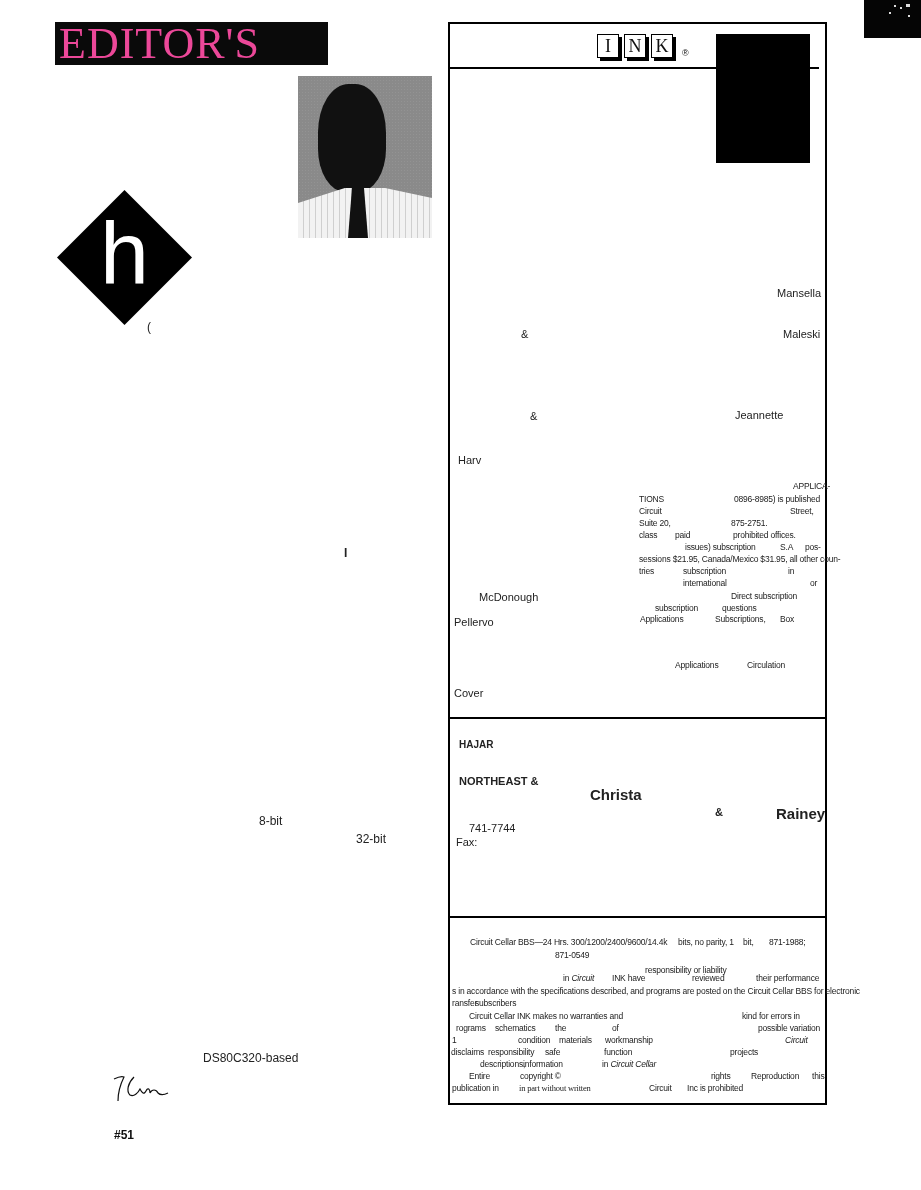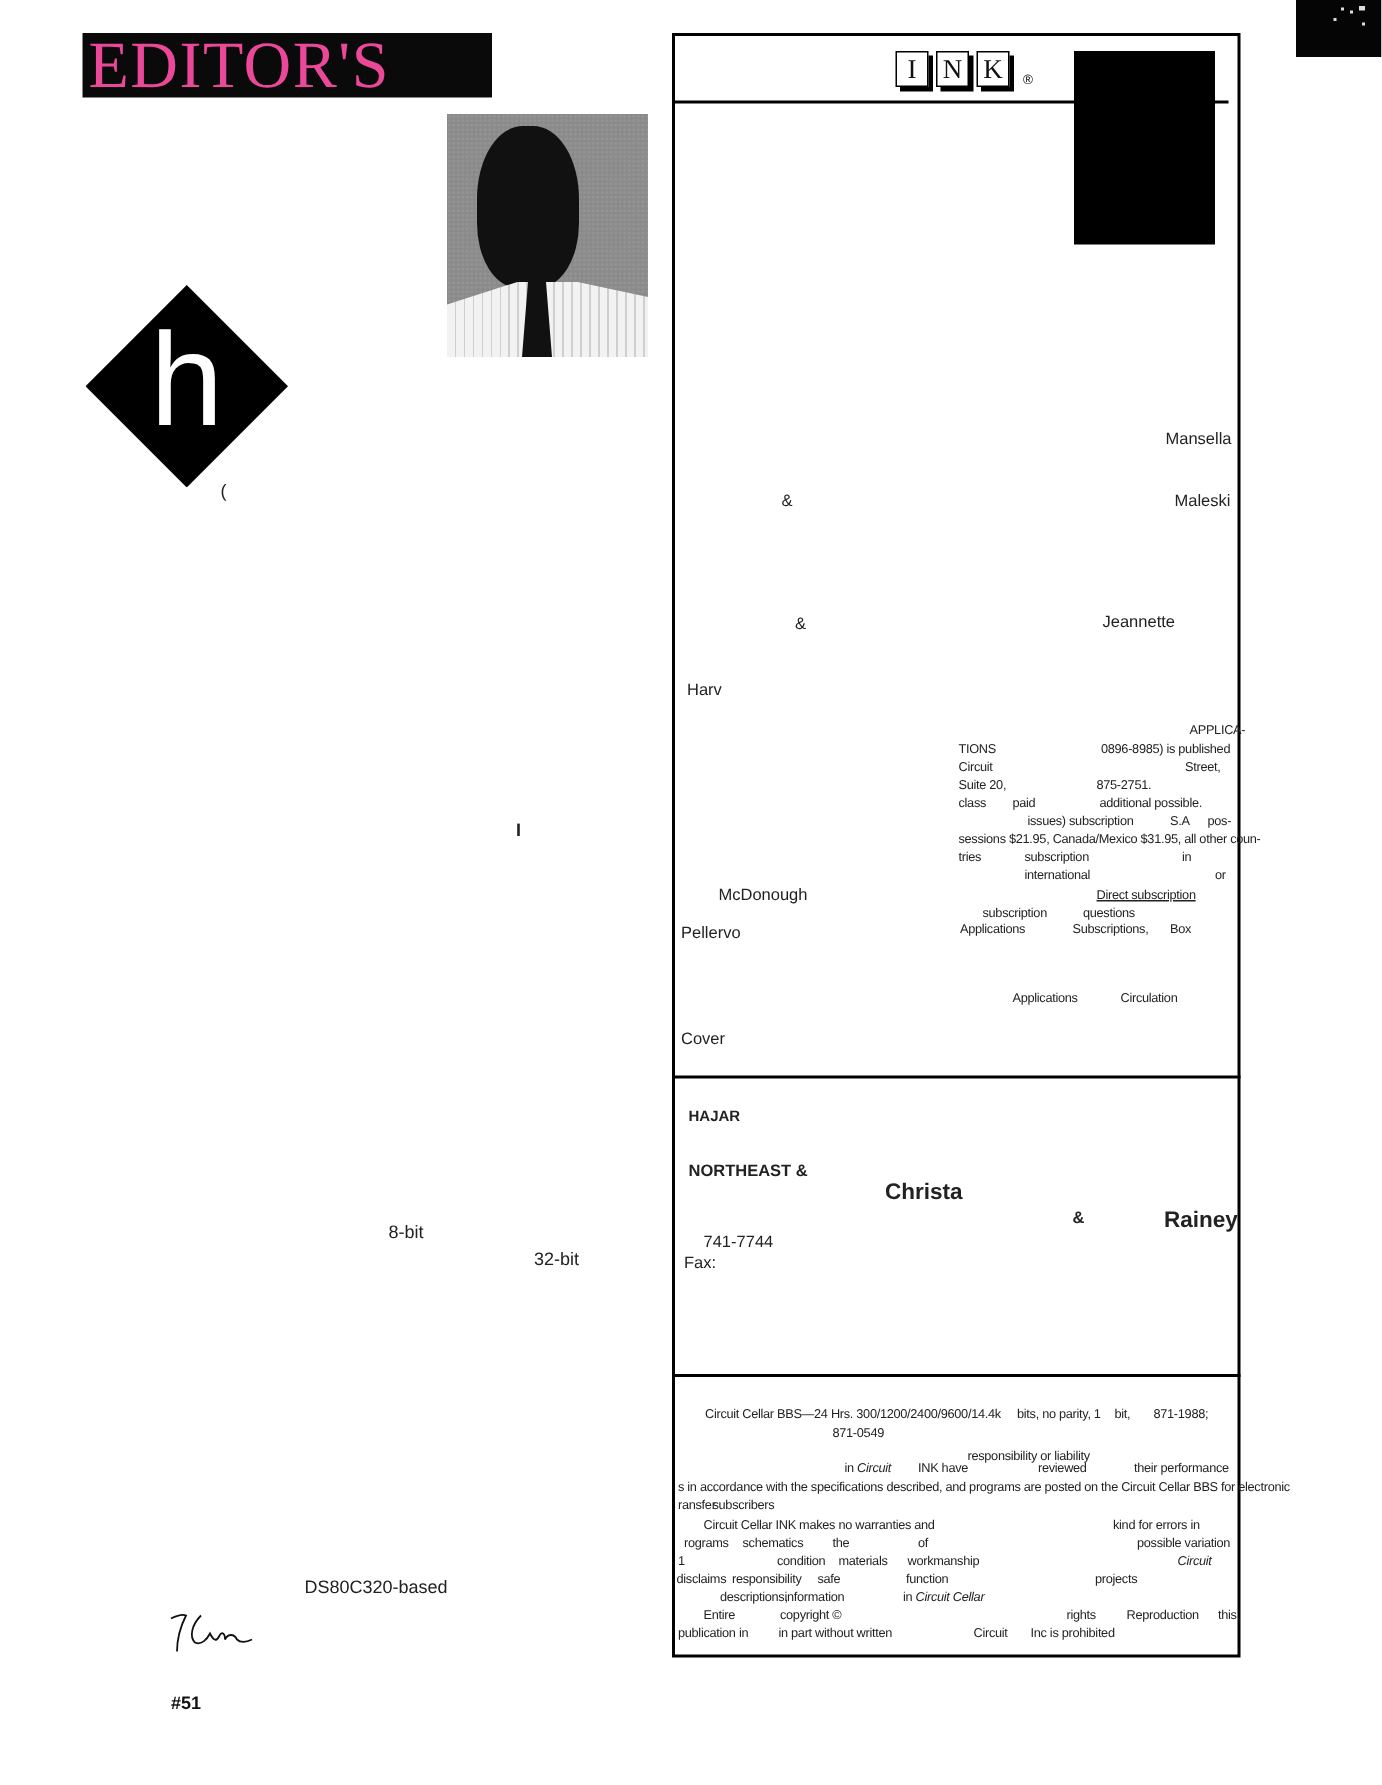--- a/index.html
+++ b/index.html
@@ -129,31 +129,31 @@
 <div id="pubinfo-fragments">
     <div class="r sm" style="left: 793px; top: 481px; text-align: center;">APPLICA-</div>
     <div class="r sm" style="left: 639px; top: 494px;">TIONS</div>
     <div class="r sm" style="left: 734px; top: 494px;">0896-8985) is published</div>
     <div class="r sm" style="left: 639px; top: 506px;">Circuit</div>
     <div class="r sm" style="left: 790px; top: 506px;">Street,</div>
     <div class="r sm" style="left: 639px; top: 518px;">Suite 20,</div>
     <div class="r sm" style="left: 731px; top: 518px;">875-2751.</div>
     <div class="r sm" style="left: 639px; top: 530px;">class</div>
     <div class="r sm" style="left: 675px; top: 530px;">paid</div>
-    <div class="r sm" style="left: 733px; top: 530px;">additional possible.</div>
+    <div class="r sm" style="left: 733px; top: 530px;">prohibited offices.</div>
     <div class="r sm" style="left: 685px; top: 542px;">issues) subscription</div>
     <div class="r sm" style="left: 780px; top: 542px;">S.A</div>
     <div class="r sm" style="left: 805px; top: 542px;">pos-</div>
     <div class="r sm" style="left: 639px; top: 554px;">sessions $21.95, Canada/Mexico $31.95, all other coun-</div>
     <div class="r sm" style="left: 639px; top: 566px;">tries</div>
     <div class="r sm" style="left: 683px; top: 566px;">subscription</div>
     <div class="r sm" style="left: 788px; top: 566px;">in</div>
     <div class="r sm" style="left: 683px; top: 578px;">international</div>
     <div class="r sm" style="left: 810px; top: 578px;">or</div>
-    <div class="r sm" style="left: 731px; top: 591px; text-decoration: underline;">Direct subscription</div>
+    <div class="r sm" style="left: 731px; top: 591px;">Direct subscription</div>
     <div class="r sm" style="left: 655px; top: 603px;">subscription</div>
     <div class="r sm" style="left: 722px; top: 603px;">questions</div>
     <div class="r sm" style="left: 640px; top: 614px;">Applications</div>
     <div class="r sm" style="left: 715px; top: 614px;">Subscriptions,</div>
     <div class="r sm" style="left: 780px; top: 614px;">Box</div>
     <div class="r sm" style="left: 675px; top: 660px;">Applications</div>
     <div class="r sm" style="left: 747px; top: 660px;">Circulation</div>
   </div>
 
 <div class="divider" style="top:717px;"></div>
@@ -203,21 +203,21 @@
     <div class="r sm" style="left: 706px; top: 1047px; padding-left: 24px;">projects</div>
     <div class="r sm" style="left: 480px; top: 1059px;">descriptions,</div>
     <div class="r sm" style="left: 523px; top: 1059px;">information</div>
     <div class="r sm" style="left: 602px; top: 1059px;">in <span class="i">Circuit Cellar</span></div>
     <div class="r sm" style="left: 469px; top: 1071px;">Entire</div>
     <div class="r sm" style="left: 520px; top: 1071px;">copyright ©</div>
     <div class="r sm" style="left: 711px; top: 1071px;">rights</div>
     <div class="r sm" style="left: 751px; top: 1071px;">Reproduction</div>
     <div class="r sm" style="left: 812px; top: 1071px;">this</div>
     <div class="r sm" style="left: 452px; top: 1083px;">publication in</div>
-    <div class="r sm" style="left: 519px; top: 1083px;">in part without written</div>
+    <div class="r sm" style="left: 519px; top: 1083px; font-family: Liberation Serif, serif;">in part without written</div>
     <div class="r sm" style="left: 649px; top: 1083px;">Circuit</div>
     <div class="r sm" style="left: 687px; top: 1083px;">Inc is prohibited</div>
   </div>
 
 <div class="corner-scan">
   <span class="speck" style="left:30px; top:5px;"></span>
   <span class="speck" style="left:36px; top:7px;"></span>
   <span class="speck" style="left:42px; top:4px; width:4px; height:3px;"></span>
   <span class="speck" style="left:25px; top:12px;"></span>
   <span class="speck" style="left:44px; top:15px;"></span>

